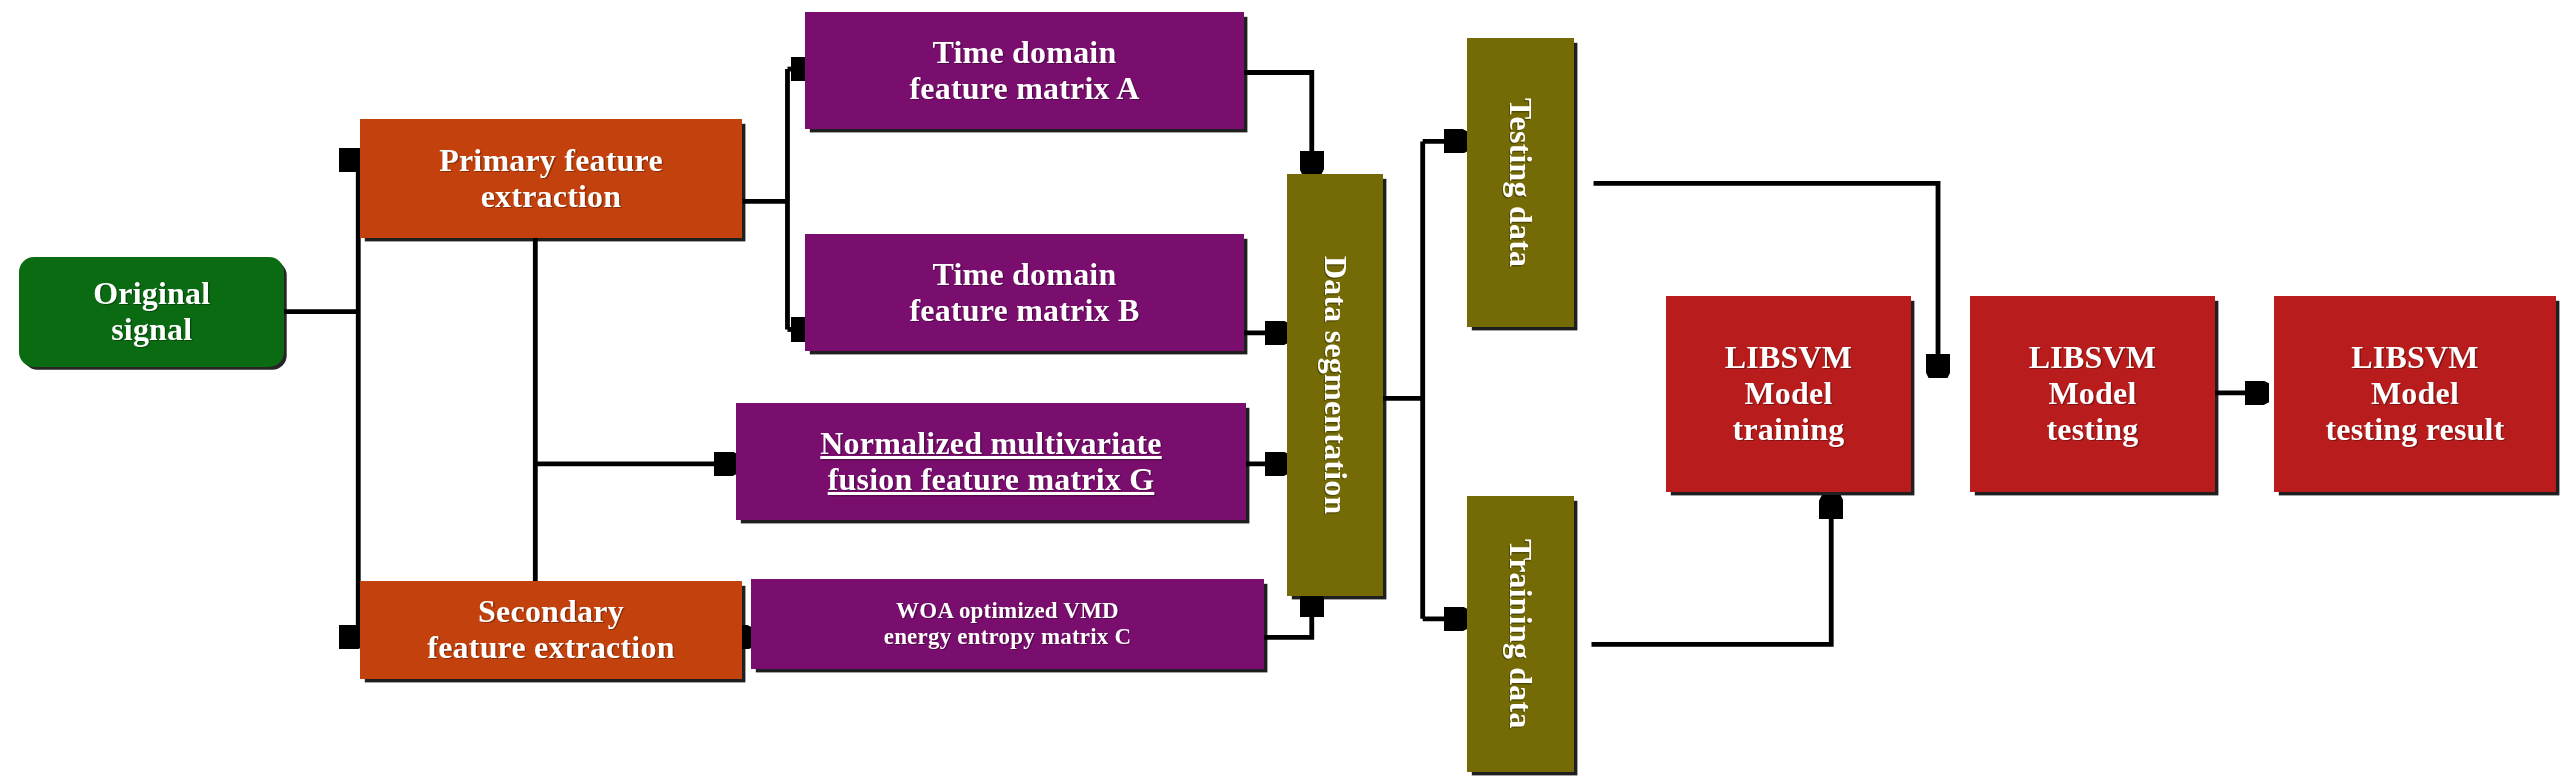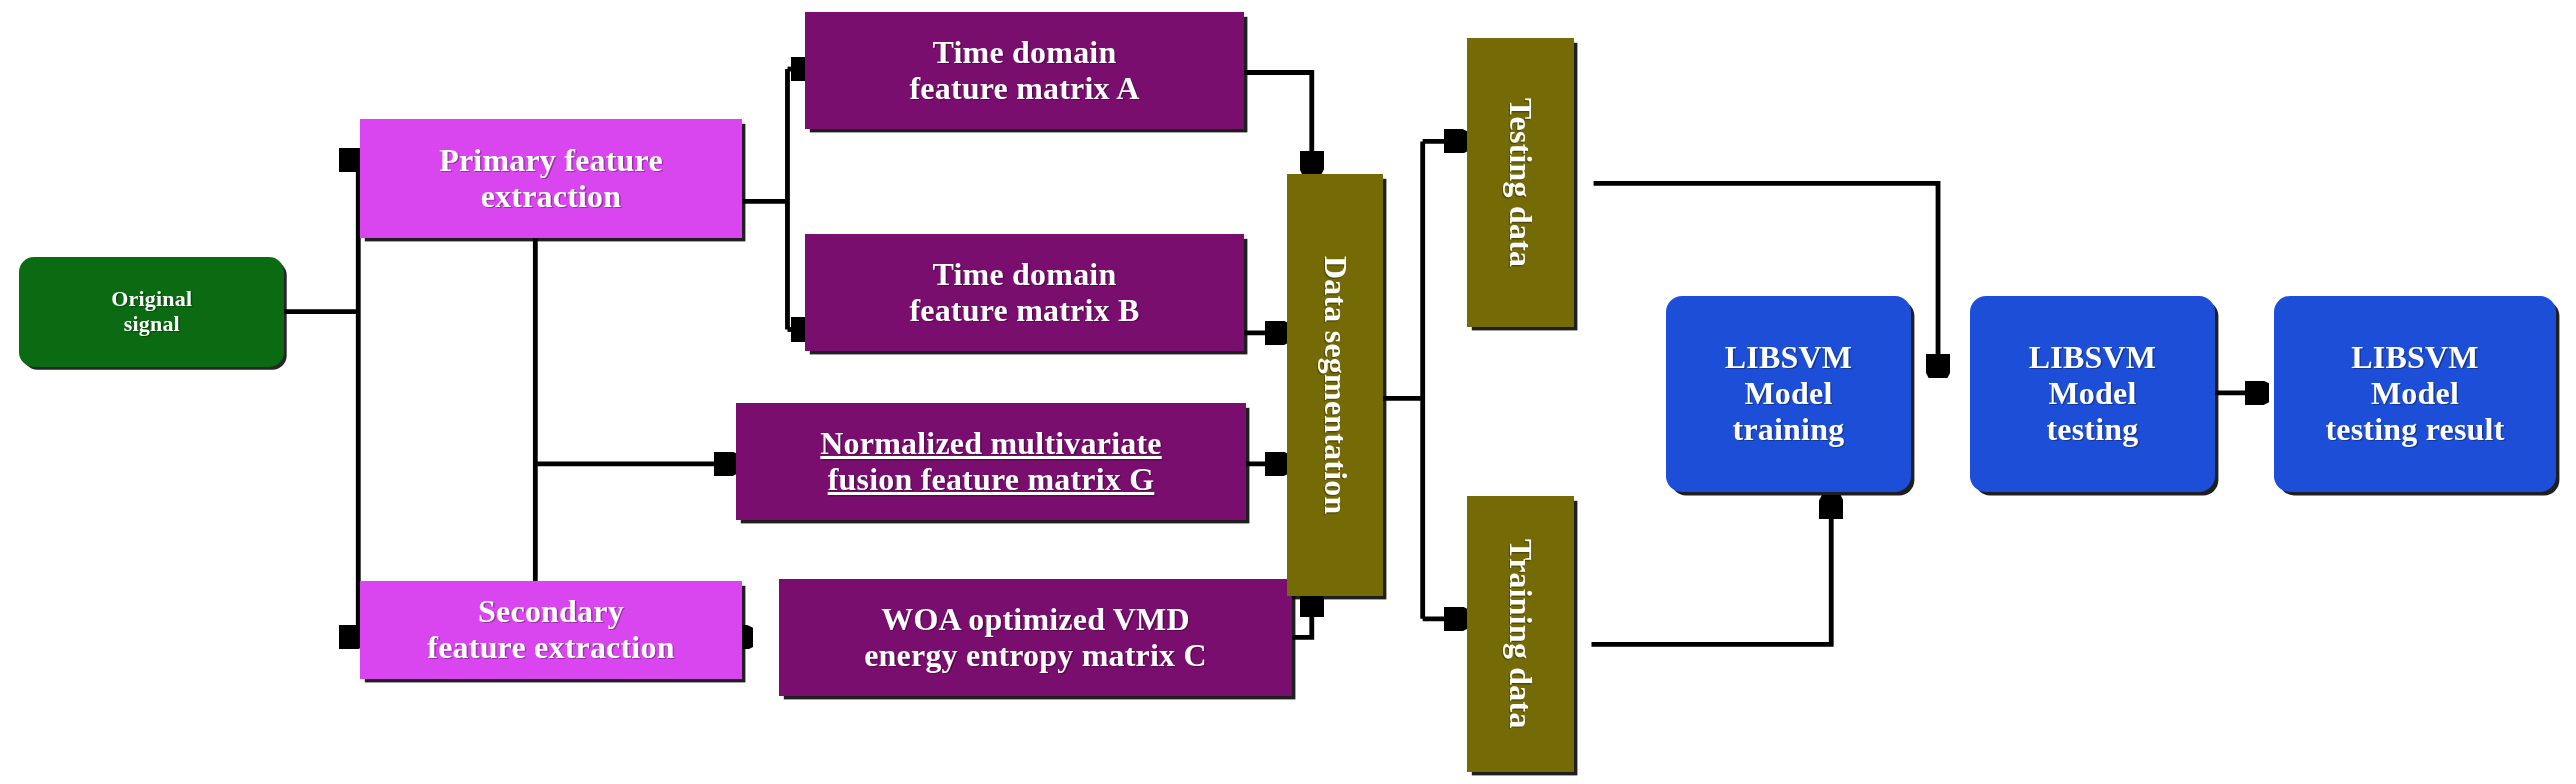--- a/index.html
+++ b/index.html
@@ -35,24 +35,24 @@
   }
   .node.rounded {
     border-radius: 15px;
     box-shadow: 3.4px 3.4px 0 -0.7px rgba(0,0,0,0.85);
   }
   .node.vert {
     writing-mode: vertical-rl;
     text-orientation: mixed;
   }
   .green  { background: #0b6b12; }
-  .darkred{ background: #d946ef; }
+  .darkred{ background: #c2410c; }
   .purple { background: #7a0e6e; }
   .olive  { background: #756b06; }
-  .navy   { background: #1d4ed8; border-radius: 16px; }
+  .navy   { background: #b91c1c; }
 
   svg.wires {
     position: absolute;
     left: 0;
     top: 0;
     width: 2576px;
     height: 785px;
     z-index: 1;
     pointer-events: none;
   }
@@ -109,39 +109,39 @@
 
     <path d="M 2310 935 L 2658 935 L 2658 722" marker-end="url(#ah)"></path>
 
     <path d="M 2313 266 L 2813 266 L 2813 545" marker-end="url(#ah)"></path>
 
     <path d="M 2883 570 L 2945 570" marker-end="url(#ah)"></path>
 
     <path d="M 3215 570 L 3290 570" marker-end="url(#ah)"></path>
   </svg>
 
-  <div class="node rounded green" style="left:19.3px; top:257px; width:265px; height:110px; font-size:22px;">Original
+  <div class="node rounded green" style="left:19.3px; top:257px; width:265px; height:110px; font-size:32px;">Original
 signal</div>
 
   <div class="node shadowed darkred" style="left:360px; top:119px; width:382px; height:119px; font-size:32px;">Primary feature
 extraction</div>
 
   <div class="node shadowed darkred" style="left:360px; top:581px; width:382px; height:98px; font-size:32px;">Secondary
 feature extraction</div>
 
   <div class="node shadowed purple" style="left:805px; top:12.4px; width:439px; height:117px; font-size:32px;">Time domain
 feature matrix A</div>
 
   <div class="node shadowed purple" style="left:805px; top:234px; width:439px; height:117px; font-size:32px;">Time domain
 feature matrix B</div>
 
   <div class="node shadowed purple" style="left:736px; top:403px; width:510px; height:117px; font-size:32px;text-decoration:underline;">Normalized multivariate
 fusion feature matrix G</div>
 
-  <div class="node shadowed purple" style="left:751px; top:579px; width:513px; height:117px; font-size:32px;margin-left:28px;">WOA optimized VMD
+  <div class="node shadowed purple" style="left:751px; top:579px; width:513px; height:90px; font-size:23px;">WOA optimized VMD
 energy entropy matrix C</div>
 
   <div class="node shadowed olive vert" style="left:1287px; top:174px; width:96px; height:422px; font-size:32px;">Data segmentation</div>
 
   <div class="node shadowed olive vert" style="left:1467px; top:38px; width:107px; height:289px; font-size:32px;">Testing data</div>
 
   <div class="node shadowed olive vert" style="left:1467px; top:496px; width:107px; height:276px; font-size:32px;">Training data</div>
 
   <div class="node shadowed navy" style="left:1666px; top:296px; width:245px; height:196px; font-size:32px;">LIBSVM
 Model

